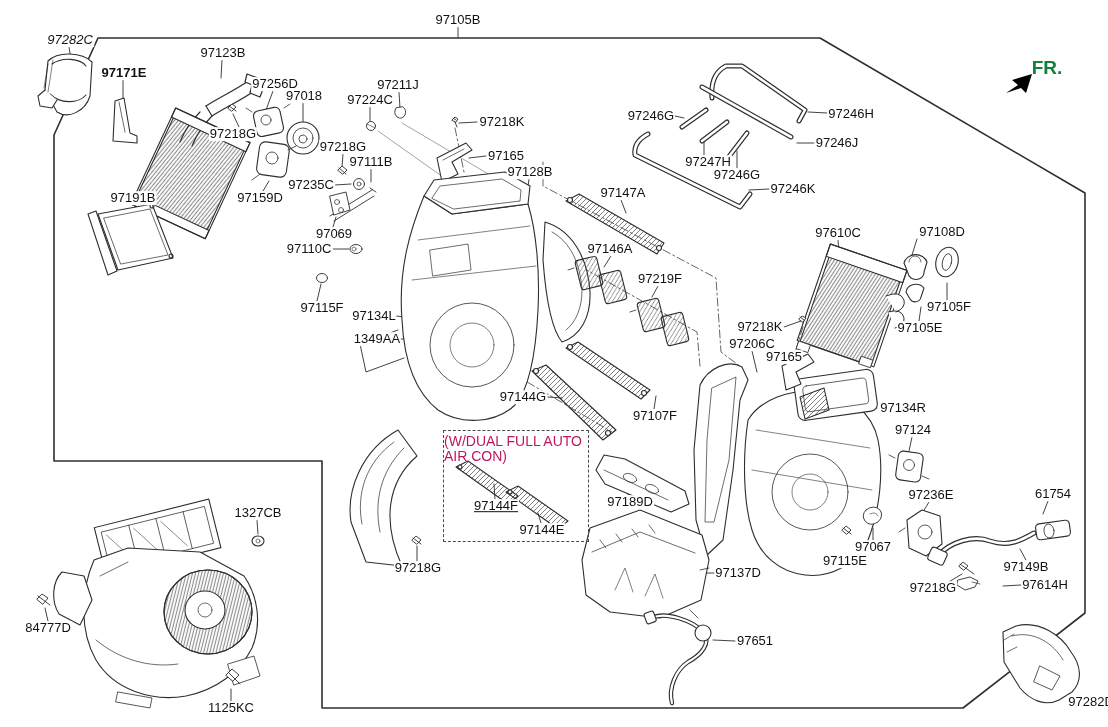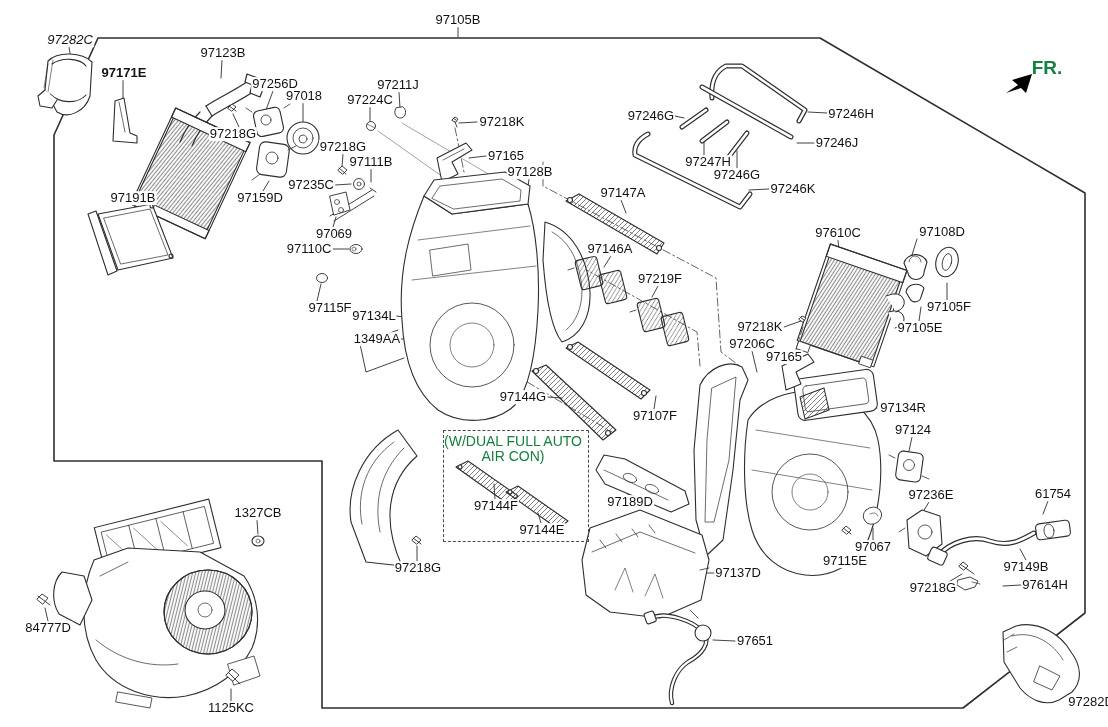--- a/index.html
+++ b/index.html
@@ -5,21 +5,21 @@
   html,body{margin:0;padding:0;background:#ffffff;}
   #stage{position:relative;width:1108px;height:727px;background:#fff;overflow:hidden;
          font-family:"Liberation Sans",sans-serif;}
   #art{position:absolute;left:0;top:0;}
   #labels{position:absolute;left:0;top:0;width:100%;height:100%;pointer-events:none;}
   .lbl{position:absolute;transform:translate(-50%,-50%);font:13px/1.05 "Liberation Sans",sans-serif;
        color:#121212;background:#fff;padding:0 1px;white-space:nowrap;letter-spacing:0;}
   .fr{position:absolute;transform:translate(-50%,-50%);font:bold 19px/1 "Liberation Sans",sans-serif;
       color:#15803d;}
   #notebox{position:absolute;border:1.6px dashed #4a4a4a;background:transparent;}
-  #notebox .ntxt{text-align:center;padding:3px 6px 0 0;font:14px/15px "Liberation Sans",sans-serif;color:#15803d;}
+  #notebox .ntxt{text-align:left;padding:3px 6px 0 0;font:14px/15px "Liberation Sans",sans-serif;color:#be185d;}
 </style>
 </head>
 <body>
 
 <div id="stage">
 
 <svg id="art" width="1108" height="727" viewBox="0 0 1108 727" stroke="#2e2e2e" fill="none" stroke-width="1.1" stroke-linejoin="round" stroke-linecap="round">
   <defs>
     <pattern id="h1" width="5" height="5" patternUnits="userSpaceOnUse">
       <path d="M0,5 L5,0" stroke="#4a4a4a" stroke-width="0.7"></path>
@@ -408,21 +408,21 @@
       <div class="lbl" style="left: 343px; top: 147px;">97218G</div>
       <div class="lbl" style="left: 502px; top: 122px;">97218K</div>
       <div class="lbl" style="left: 506px; top: 156px;">97165</div>
       <div class="lbl" style="left: 530px; top: 172px;">97128B</div>
       <div class="lbl" style="left: 371px; top: 162px;">97111B</div>
       <div class="lbl" style="left: 311px; top: 185px;">97235C</div>
       <div class="lbl" style="left: 260px; top: 198px;">97159D</div>
       <div class="lbl" style="left: 133px; top: 198px;">97191B</div>
       <div class="lbl" style="left: 334px; top: 234px;">97069</div>
       <div class="lbl" style="left: 309px; top: 249px;">97110C</div>
-      <div class="lbl" style="left: 322px; top: 308px; margin-left: 8px;">97115F</div>
+      <div class="lbl" style="left: 322px; top: 308px;">97115F</div>
       <div class="lbl" style="left: 374px; top: 316px;">97134L</div>
       <div class="lbl" style="left: 377px; top: 339px;">1349AA</div>
       <div class="lbl" style="left: 651px; top: 116px;">97246G</div>
       <div class="lbl" style="left: 851px; top: 114px;">97246H</div>
       <div class="lbl" style="left: 837px; top: 143px;">97246J</div>
       <div class="lbl" style="left: 708px; top: 162px;">97247H</div>
       <div class="lbl" style="left: 737px; top: 175px;">97246G</div>
       <div class="lbl" style="left: 793px; top: 189px;">97246K</div>
       <div class="lbl" style="left: 623px; top: 193px;">97147A</div>
       <div class="lbl" style="left: 610px; top: 249px;">97146A</div>
@@ -431,21 +431,21 @@
       <div class="lbl" style="left: 919px; top: 232px; margin-left: 23px;">97108D</div>
       <div class="lbl" style="left: 949px; top: 307px; text-align: right;">97105F</div>
       <div class="lbl" style="left: 920px; top: 328px;">97105E</div>
       <div class="lbl" style="left: 760px; top: 327px;">97218K</div>
       <div class="lbl" style="left: 752px; top: 344px;">97206C</div>
       <div class="lbl" style="left: 784px; top: 357px;">97165</div>
       <div class="lbl" style="left: 903px; top: 408px;">97134R</div>
       <div class="lbl" style="left: 913px; top: 430px;">97124</div>
       <div class="lbl" style="left: 523px; top: 397px;">97144G</div>
       <div class="lbl" style="left: 655px; top: 416px;">97107F</div>
-      <div class="lbl" style="left: 496px; top: 506px;">97144F</div>
+      <div class="lbl" style="left: 496px; top: 506px; text-decoration: underline;">97144F</div>
       <div class="lbl" style="left: 542px; top: 530px;">97144E</div>
       <div class="lbl" style="left: 630px; top: 502px;">97189D</div>
       <div class="lbl" style="left: 738px; top: 573px;">97137D</div>
       <div class="lbl" style="left: 755px; top: 641px;">97651</div>
       <div class="lbl" style="left: 418px; top: 568px;">97218G</div>
       <div class="lbl" style="left: 258px; top: 513px;">1327CB</div>
       <div class="lbl" style="left: 231px; top: 708px;">1125KC</div>
       <div class="lbl" style="left: 48px; top: 628px;">84777D</div>
       <div class="lbl" style="left: 931px; top: 495px;">97236E</div>
       <div class="lbl" style="left: 1053px; top: 494px;">61754</div>

